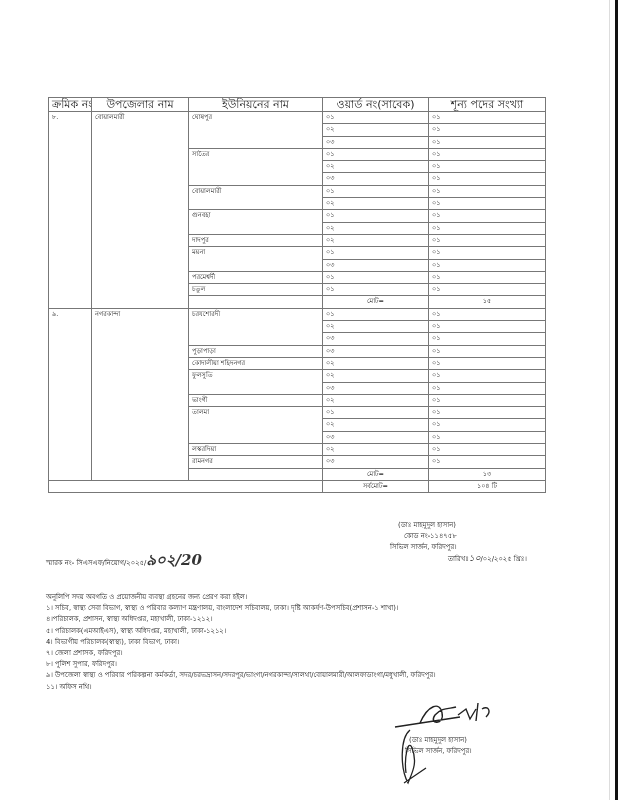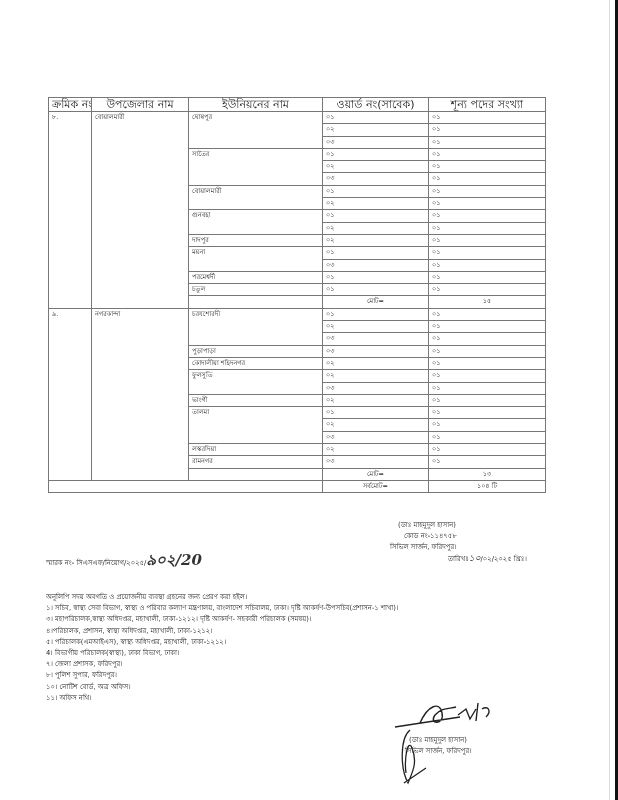--- a/index.html
+++ b/index.html
@@ -207,27 +207,26 @@
   </div>
 </div>
 
 <div class="memo">
   <span>স্মারক নং- সিএসএফ/নিয়োগ/২০২৫/</span><span class="hand">৯০২/20</span>
 </div>
 
 <div class="dist">
   <div>অনুলিপি সদয় অবগতি ও প্রয়োজনীয় ব্যবস্থা গ্রহনের জন্য প্রেরণ করা হইল।</div>
   <div>১। সচিব, স্বাস্থ্য সেবা বিভাগ, স্বাস্থ্য ও পরিবার কল্যাণ মন্ত্রণালয়, বাংলাদেশ সচিবালয়, ঢাকা। দৃষ্টি আকর্ষণ-উপসচিব(প্রশাসন-১ শাখা)।</div>
-  <div>৩। মহাপরিচালক,স্বাস্থ্য অধিদপ্তর, মহাখালী, ঢাকা-১২১২। দৃষ্টি আকর্ষণ- সহকারী পরিচালক (সমন্বয়)।</div>
   <div>৪।পরিচালক, প্রশাসন, স্বাস্থ্য অধিদপ্তর, মহাখালী, ঢাকা-১২১২।</div>
   <div>৫। পরিচালক(এমআইএস), স্বাস্থ্য অধিদপ্তর, মহাখালী, ঢাকা-১২১২।</div>
   <div>4। বিভাগীয় পরিচালক(স্বাস্থ্য), ঢাকা বিভাগ, ঢাকা।</div>
   <div>৭। জেলা প্রশাসক, ফরিদপুর।</div>
   <div>৮। পুলিশ সুপার, ফরিদপুর।</div>
-  <div>১০। নোটিশ বোর্ড, অত্র অফিস।</div>
+  <div>৯। উপজেলা স্বাস্থ্য ও পরিবার পরিকল্পনা কর্মকর্তা, সদর/চরভদ্রাসন/সদরপুর/ভাংগা/নগরকান্দা/সালথা/বোয়ালমারী/আলফাডাংগা/মধুখালী, ফরিদপুর।</div>
   <div>১১। অফিস নথি।</div>
 </div>
 
 <svg class="scribble" style="left:390px;top:695px" width="110" height="40">
   <path d="M5 32 L70 22 M30 28 C38 10, 50 6, 52 18 C55 30, 38 30, 45 20 C52 12, 60 14, 66 12 M68 20 l8 -6 l4 10 l6 -10 M88 8 l-2 18 M92 14 c6 -4 10 2 4 8" stroke="#222" stroke-width="1.4" fill="none"></path>
 </svg>
 <svg class="scribble" style="left:398px;top:728px" width="30" height="60">
   <path d="M12 2 C2 10, 2 40, 10 55 C14 45, 20 35, 14 20 C10 10, 6 30, 8 45 M6 55 L28 40" stroke="#222" stroke-width="1.3" fill="none"></path>
 </svg>
 

